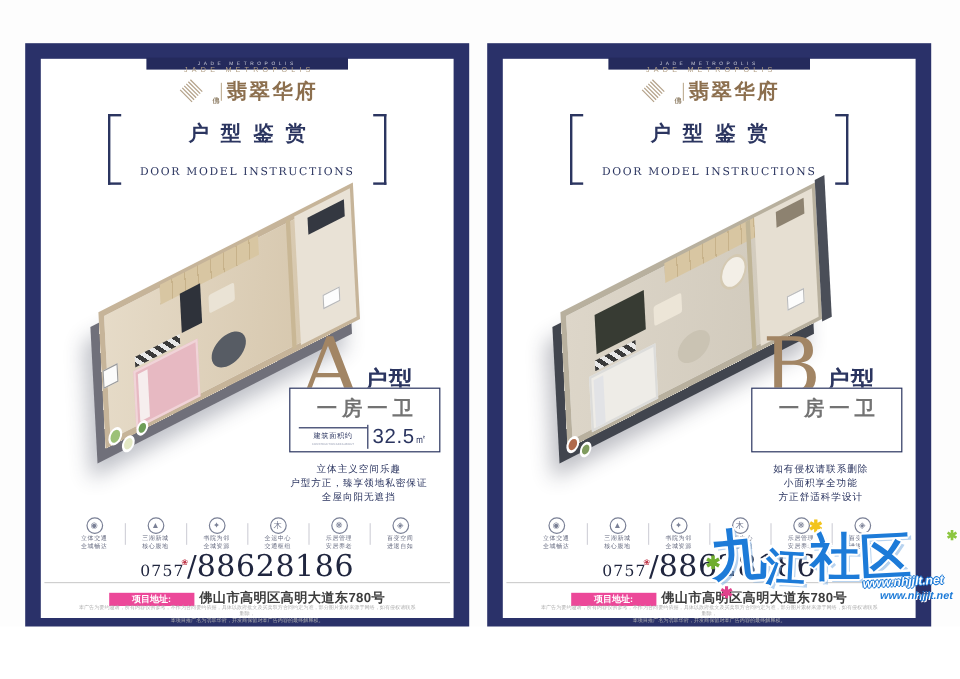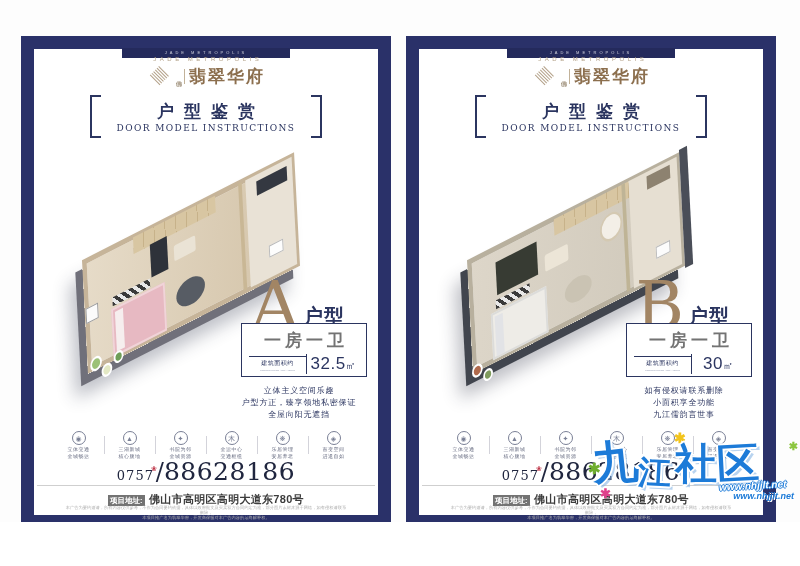--- a/index.html
+++ b/index.html
@@ -28,21 +28,21 @@
               color:#8c6f4e; letter-spacing:2px; }
 
   
   .section { position:absolute; top:46px; left:0; right:0; display:flex;
              justify-content:center; align-items:stretch; gap:14px; }
   .bracket { width:11px; border:2px solid #2b3560; }
   .bracket.l { border-right:none; } .bracket.r { border-left:none; }
   .section-mid { text-align:center; padding:5px 2px; }
   .sec-cn { font-size:17px; font-weight:bold; letter-spacing:10px; text-indent:10px; color:#2b3560; }
   .sec-en { font-family:"DejaVu Serif", serif; font-size:9px; letter-spacing:1.4px;
-            color:#2b3560; margin-top:0; }
+            color:#2b3560; margin-top:16px; }
 
   
   .plan { position:absolute; left:2px; top:84px; width:306px; height:252px; }
   .room { position:absolute; left:36px; top:78px; width:238px; height:104px;
           transform:rotate(-27deg) skewX(-24deg); border:5px solid #c6b499;
           background:linear-gradient(100deg,#e6dbc8,#d3c3a8);
           box-shadow:-8px 8px 0 #70707a, -15px 17px 16px rgba(40,45,70,.30); }
   .roomB2 { border-color:#b8b09e; background:linear-gradient(100deg,#ddd6c9,#cfc8ba);
             box-shadow:-8px 8px 0 #41454e, -15px 17px 16px rgba(35,40,60,.30); }
   .f { position:absolute; }
@@ -113,21 +113,21 @@
   .fsep { width:1px; height:18px; background:#d3d3da; }
 
   
   .phone { position:absolute; top:408px; left:0; right:0; text-align:center; color:#20263f; }
   .ph-pre { font-family:"DejaVu Serif", serif; font-size:13px; letter-spacing:1px; }
   .ph-flower { position:relative; top:-9px; left:-3px; font-size:7px; color:#c0394b; }
   .ph-slash { font-family:"DejaVu Serif", serif; font-size:24px; font-weight:normal; margin-left:-4px; }
   .ph-num { font-family:"DejaVu Serif", serif; font-size:25px; letter-spacing:.5px; }
   .rule { position:absolute; top:436px; left:3px; right:3px; height:1px; background:#cfcfcf; }
   .addr { position:absolute; top:440px; left:0; right:0; text-align:center; }
-  .addr-chip { background:#737373; color:#fff; font-size:7.5px; font-weight:bold; padding:1px 2px; }
+  .addr-chip { background:#ec4899; color:#fff; font-size:7.5px; font-weight:bold; padding:1px 19px; }
   .addr-val { font-size:11px; font-weight:bold; color:#3c3c3c; letter-spacing:.3px;margin-top:37px; }
   .disc { position:absolute; top:454px; left:6px; right:6px; text-align:center;
           font-size:5px; color:#b0b0b0; line-height:6px; transform:scale(.85); }
 
   
   .wm { position:absolute; right:2px; bottom:2px; width:208px; height:84px; z-index:5; }
   .wm-name { position:absolute; left:2px; top:-4px; white-space:nowrap; color:#1d7bd8; font-weight:bold;
              text-shadow:-2px 0 #fff,2px 0 #fff,0 -2px #fff,0 2px #fff,-1px -1px #fff,1px 1px #fff,
                          -1px 1px #fff,1px -1px #fff,3px 3px 0 rgba(125,175,225,.55); }
   .wm-c0 { display:inline-block; font-size:46px; transform:rotate(-6deg); }
@@ -334,35 +334,26 @@
         </div>
       </div>
 
       <div class="unit">
         <span class="unit-letter">B</span>
         <span class="unit-suffix">户型</span>
       </div>
 
       <div class="areabox">
         <div class="layout-text">一房一卫</div>
-        <div class="area-row">
-          <div class="area-left">
-            <div class="area-label">建筑面积约</div>
-            <div class="area-sub">CONSTRUCTION AREA ABOUT</div>
-          </div>
-          <div class="area-right">
-            <span class="area-num">30</span><span class="area-unit">㎡</span>
-          </div>
-        </div>
       </div>
 
       <div class="desc">
         <div>如有侵权请联系删除</div>
         <div>小面积享全功能</div>
-        <div>九江儒韵言世事</div>
+        <div>方正舒适科学设计</div>
       </div>
 
       <div class="feats">
         <div class="feat">
             <div class="feat-icon">◉</div>
             <div class="feat-l">立体交通</div>
             <div class="feat-l">全城畅达</div>
           </div>
         <div class="fsep"></div>
         <div class="feat">

